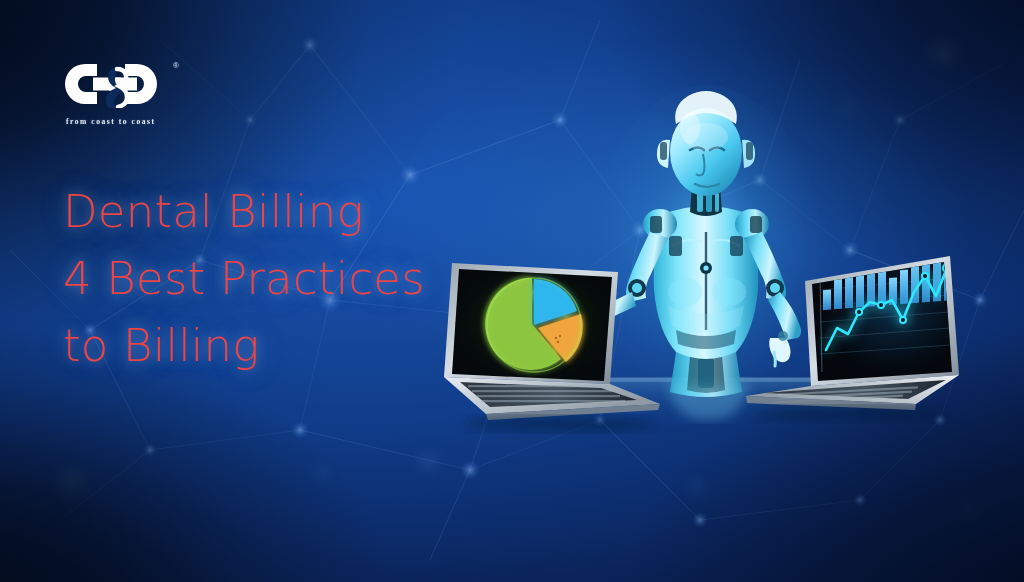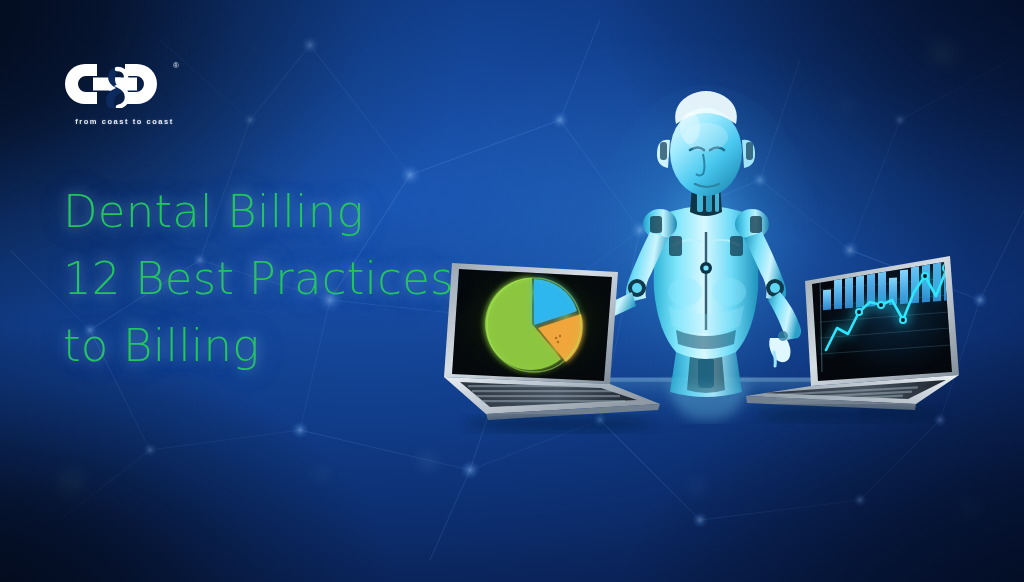--- a/index.html
+++ b/index.html
@@ -56,34 +56,33 @@
   .logo-wrap{position:absolute;left:63px;top:60px;width:120px;}
   .logo-mark{position:relative;width:104px;height:48px;}
   .logo-reg{
     position:absolute;right:-12px;top:2px;
     color:#dfe8f5;font-size:8px;line-height:1;
     font-family:"Liberation Sans",sans-serif;
   }
   .logo-tag{
     margin-top:9px;margin-left:3px;
     color:#e9eef7;
-    font-family:Liberation Sans, sans-serif;
+    font-family:Liberation Serif, serif;
     font-size:7.5px;letter-spacing:1.55px;white-space:nowrap;
     font-weight:700;
     text-shadow:0 0 3px rgba(180,210,255,.35);
-    text-align:center;
   }
 
   
   .headline{
     position:absolute;left:63px;top:178px;width:470px;
     z-index:6;
   }
   .headline .line{
-    color:#22c55e;
+    color:#ef4444;
     font-family:"DejaVu Sans","Liberation Sans",sans-serif;
     font-weight:300;
     font-size:45px;
     line-height:67px;
     letter-spacing:.2px;
     white-space:nowrap;
     text-shadow:
       0 0 12px rgba(170,205,255,.55),
       0 0 28px rgba(110,165,245,.38),
       0 0 50px rgba(70,130,225,.22);
@@ -483,17 +482,17 @@
         <path d="M57 6 q-12 2 -12 11 q0 7 8 11 q-10 4 -10 12 q0 10 13 12 q-6 -5 -5 -11 q1 -6 10 -10 q-9 -5 -9 -11 q0 -7 5 -14 Z" fill="#0d2a5e"></path>
         <path d="M54 9 q8 0 9 7 q1 6 -7 10 q8 4 8 11 q0 8 -9 10" fill="none" stroke="#ffffff" stroke-width="4.4" stroke-linecap="round"></path>
       </svg>
       <span class="logo-reg">®</span>
     </div>
     <div class="logo-tag">from coast to coast</div>
   </div>
 
   <div class="headline">
     <div class="line">Dental Billing</div>
-    <div class="line">12 Best Practices</div>
+    <div class="line">4 Best Practices</div>
     <div class="line">to Billing</div>
   </div>
 
 </div>
 
 </body></html>

